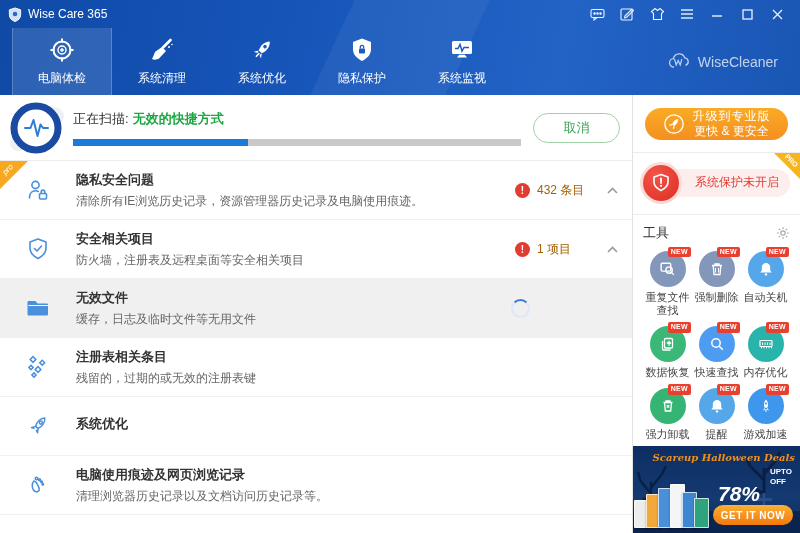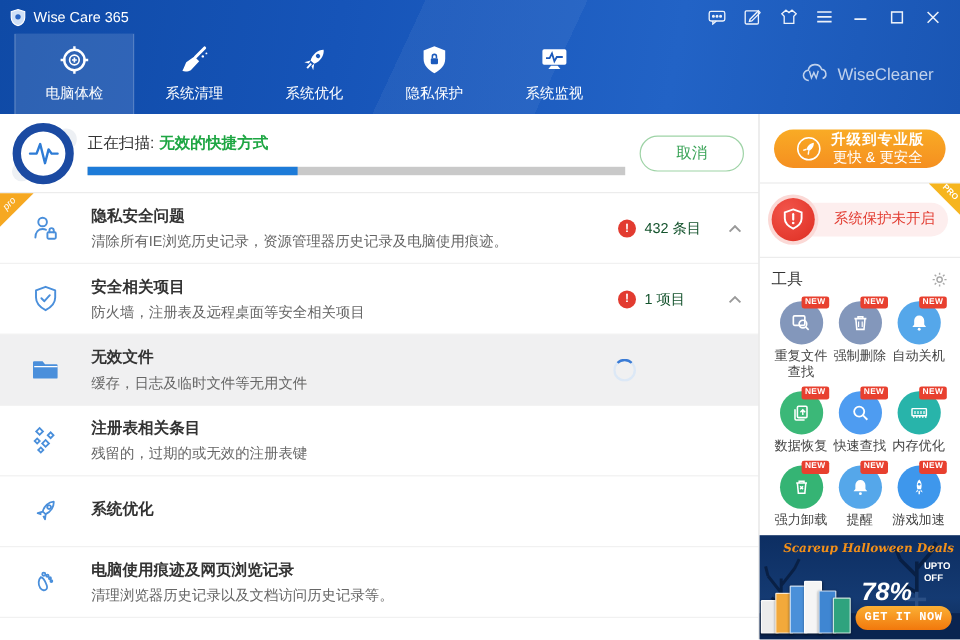--- a/index.html
+++ b/index.html
@@ -39,33 +39,33 @@
   .rows{flex:1;}
   .row{height:58px;display:flex;align-items:center;position:relative;border-bottom:1px solid #f1f1f1;}
   .row.scanning{background:#f0f0f1;border-bottom-color:#f0f0f1;}
   .row-icon{width:76px;display:flex;justify-content:center;}
   .row-text{flex:1;min-width:0;}
   .row-title{font-size:13px;font-weight:bold;color:#333;margin-bottom:4px;}
   .row-desc{font-size:12px;color:#666;}
   .row-right{display:flex;align-items:center;padding-right:14px;}
   .alert-badge{width:15px;height:15px;border-radius:50%;background:#e23b30;color:#fff;font-size:10px;font-weight:bold;
     display:flex;align-items:center;justify-content:center;margin-right:7px;}
-  .count{font-size:12px;color:#14532d;margin-right:22px;min-width:48px;}
+  .count{font-size:12px;color:#a16207;margin-right:22px;min-width:48px;}
   .chev{display:flex;}
   .spinner{width:15px;height:15px;border-radius:50%;border:2px solid #dce8f6;border-top-color:#3a7bd5;
     animation:spin 1s linear infinite;margin-right:88px;}
   @keyframes spin{to{transform:rotate(360deg)}}
   .ribbon-tl{position:absolute;top:0;left:0;width:0;height:0;border-top:28px solid #f6a821;border-right:28px solid transparent;}
   .ribbon-tl-text{position:absolute;top:4px;left:2px;transform:rotate(-45deg);font-size:8px;font-style:italic;color:#fff;}
 
   
   .upgrade-btn{margin:13px 12px 12px;height:34px;border-radius:17px;border:none;cursor:pointer;
     background:linear-gradient(180deg,#f9ab25,#f58f20);display:flex;align-items:center;justify-content:center;gap:8px;color:#fff;}
   .up-text{text-align:center;line-height:1.25;}
-  .up-l1{font-size:12px;font-weight:bold;letter-spacing:1px;}
+  .up-l1{font-size:12px;font-weight:normal;letter-spacing:1px;}
   .up-l2{font-size:12px;}
   .divider{height:1px;background:#ececec;}
   .protect{position:relative;display:flex;align-items:center;padding:12px 10px 13px;}
   .protect-pill{position:absolute;left:30px;right:10px;height:28px;background:#fdeeee;border-radius:14px;}
   .shield-badge{position:relative;width:36px;height:36px;border-radius:50%;background:radial-gradient(circle at 35% 30%,#f2544a,#de2e22);
     display:flex;align-items:center;justify-content:center;box-shadow:0 0 0 3px #fbd9d6;}
   .protect-label{position:relative;font-size:12px;color:#e23b30;margin-left:16px;}
   .ribbon-tr{position:absolute;top:0;right:0;width:0;height:0;border-top:26px solid #f6b51e;border-left:26px solid transparent;}
   .ribbon-tr-text{position:absolute;top:4px;right:1px;transform:rotate(45deg);font-size:7px;font-weight:bold;color:#fff;}
 
@@ -82,21 +82,21 @@
 
   
   .banner{margin-top:auto;height:94px;position:relative;overflow:hidden;cursor:pointer;
     background:linear-gradient(180deg,#0d2e62 0%,#143a72 60%,#0e2c58 100%);}
   .bn-title{position:absolute;top:6px;right:5px;font-family:"DejaVu Serif",serif;font-style:italic;font-weight:bold;
     font-size:10px;color:#f39019;}
   .bn-pct{position:absolute;top:36px;right:40px;font-size:21px;font-weight:bold;font-style:italic;color:#fff;}
   .bn-upto{position:absolute;top:21px;right:8px;font-size:8px;font-weight:bold;color:#fff;line-height:1.3;text-align:left;}
   .bn-ground{position:absolute;bottom:0;left:0;right:0;height:22px;background:#0a2450;}
   .bn-cta{position:absolute;right:7px;bottom:8px;width:80px;height:20px;border:none;border-radius:10px;cursor:pointer;
-    background:linear-gradient(180deg,#fbb034,#f2780c);color:#fff;font-size:10px;font-weight:bold;letter-spacing:.5px;font-family:Liberation Mono, monospace;margin-left:32px;}
+    background:linear-gradient(180deg,#fbb034,#f2780c);color:#fff;font-size:10px;font-weight:bold;letter-spacing:.5px;font-family:Liberation Sans, sans-serif;margin-left:32px;}
   .bn-boxes{position:absolute;left:4px;bottom:5px;display:flex;align-items:flex-end;}
   .bn-box{width:13px;border:1px solid rgba(255,255,255,.75);border-radius:1px;margin-left:-3px;box-shadow:0 1px 2px rgba(0,0,0,.4);}
   .bn-tree{position:absolute;opacity:.85;}
 </style>
 </head>
 <body>
 
 <div class="app">
 
   <div class="header">

